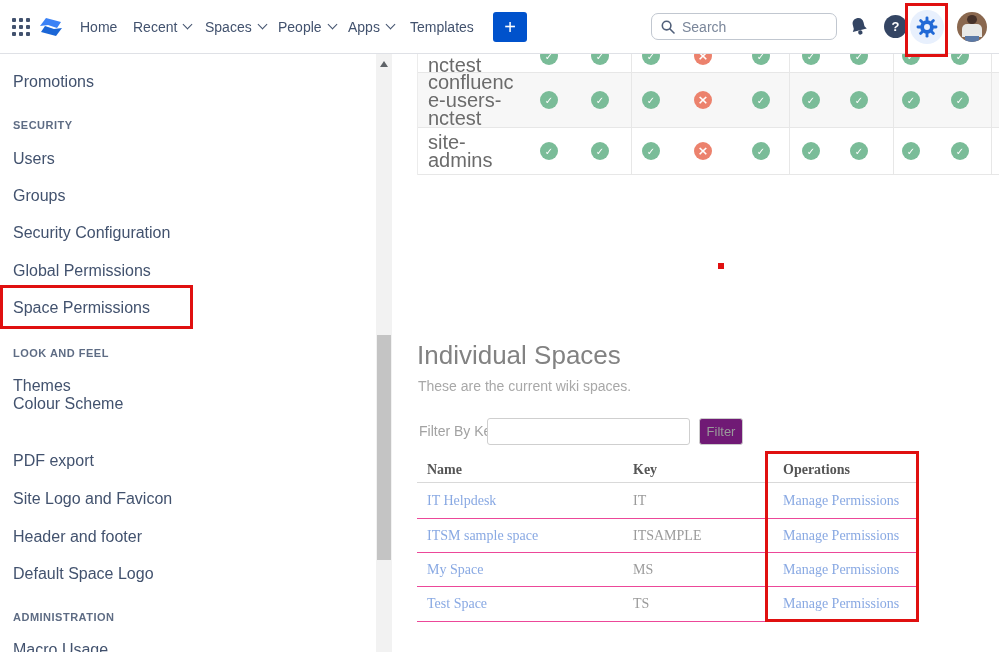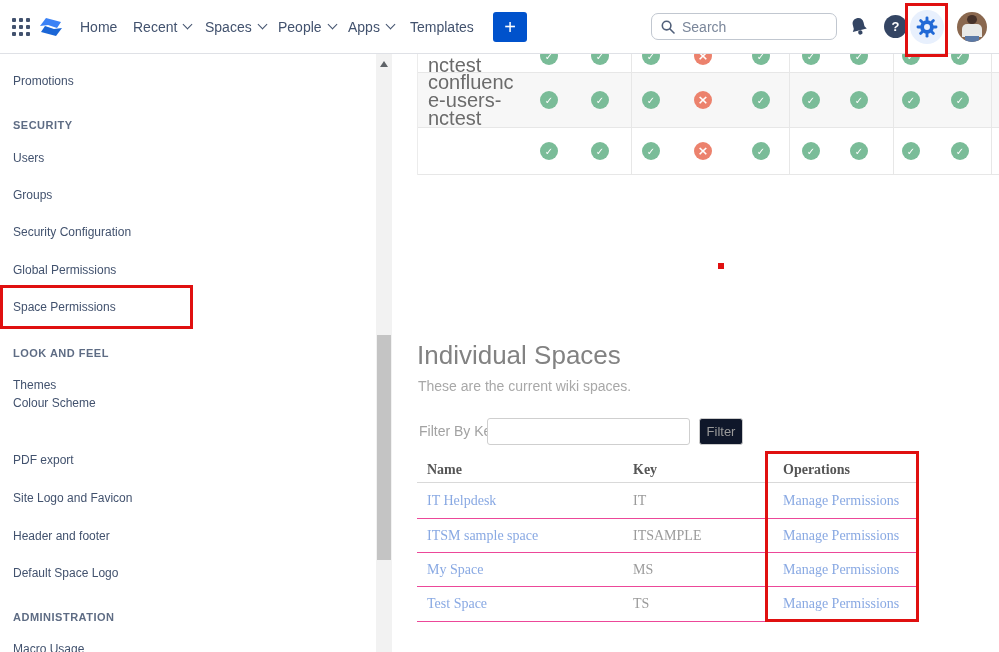--- a/index.html
+++ b/index.html
@@ -34,21 +34,21 @@
   .gearwrap { position:absolute; left:910px; top:10px; width:34px; height:34px; border-radius:50%;
               background:#e8f0fd; display:flex; align-items:center; justify-content:center; cursor:pointer; }
   .avatar { position:absolute; left:957px; top:12px; width:30px; height:30px; border-radius:50%;
             background:#8a684f; overflow:hidden; cursor:pointer; }
   .av-head { position:absolute; left:10px; top:3px; width:10px; height:9px; border-radius:50%; background:#46322a; }
   .av-body { position:absolute; left:5px; top:12px; width:20px; height:13px; border-radius:5px 5px 0 0; background:#e9e9e7; }
   .av-legs { position:absolute; left:8px; top:24px; width:14px; height:6px; background:#5b79a6; }
 
   
   .sidebar { position:absolute; left:0; top:54px; width:400px; bottom:0; background:#fff; }
-  .sitem { position:absolute; left:13px; font-size:12px; color:#42526e; line-height:19px; cursor:pointer; }
+  .sitem { position:absolute; left:13px; font-size:16px; color:#42526e; line-height:19px; cursor:pointer; }
   .shead { position:absolute; left:13px; font-size:11px; font-weight:bold; letter-spacing:.5px;
            color:#5e6c84; line-height:13px; }
   .sb-track { position:absolute; left:376px; top:54px; width:16px; bottom:0; background:#f2f2f2; }
   .sb-arrow { position:absolute; left:380px; top:61px; width:0; height:0; border-left:4px solid transparent;
               border-right:4px solid transparent; border-bottom:6px solid #5f6368; cursor:pointer; }
   .sb-thumb { position:absolute; left:377px; top:335px; width:14px; height:225px; background:#c4c4c4; cursor:grab; }
 
   
   .main { position:absolute; left:400px; top:54px; right:0; bottom:0; overflow:hidden; background:#fff; }
 
@@ -68,21 +68,21 @@
   .pic.no::after { content:"×"; margin-top:-1px; }
   .reddot { position:absolute; left:318px; top:209px; width:6px; height:6px; background:#e01010; }
 
   
   .h1 { position:absolute; left:17px; top:286px; font-size:26px; font-weight:400; color:#828282; }
   .sub { position:absolute; left:18px; top:324px; font-size:14px; color:#a8a8a8; }
   .flabel { position:absolute; left:19px; top:369px; font-size:14px; color:#a2a2a2; }
   .finput { position:absolute; left:87px; top:364px; width:203px; height:27px; border:1px solid #cfcfcf;
             border-radius:3px; font-size:13px; color:#555; padding:0 7px; outline:none;
             font-family:"Liberation Sans",sans-serif; }
-  .fbtn { position:absolute; left:299px; top:364px; width:44px; height:27px; background:#0f172a;
+  .fbtn { position:absolute; left:299px; top:364px; width:44px; height:27px; background:#701a75;
           border:1px solid #cccccc; border-radius:3px; color:#9a9a9a; font-size:13px;
           display:flex; align-items:center; justify-content:center; cursor:pointer; }
 
   .stable { position:absolute; left:17px; top:404px; width:501px;font-family:Liberation Serif, serif; }
   .srow { display:flex; align-items:center; border-bottom:1px solid #ec4899; height:34px; }
   .srow.head { height:25px; border-bottom:1px solid #d9d9d9; font-weight:bold; color:#555; }
   .srow:nth-child(2) { height:36px; }
   .srow:last-child { height:35px; }
   .scol-name { width:216px; padding-left:10px; font-size:14px; }
   .scol-key  { width:150px; font-size:14px; color:#9b9b9b; }
@@ -222,20 +222,21 @@
       <span class="pic ok" style="left:173px"></span>
       <span class="pic ok" style="left:224px"></span>
       <span class="pic no" style="left:276px"></span>
       <span class="pic ok" style="left:334px"></span>
       <span class="pic ok" style="left:384px"></span>
       <span class="pic ok" style="left:432px"></span>
       <span class="pic ok" style="left:484px"></span>
       <span class="pic ok" style="left:533px"></span>
     </div>
     <div class="mrow" style="height:47px">
+      <div class="mname">site-admins</div>
       <span class="pic ok" style="left:122px"></span>
       <span class="pic ok" style="left:173px"></span>
       <span class="pic ok" style="left:224px"></span>
       <span class="pic no" style="left:276px"></span>
       <span class="pic ok" style="left:334px"></span>
       <span class="pic ok" style="left:384px"></span>
       <span class="pic ok" style="left:432px"></span>
       <span class="pic ok" style="left:484px"></span>
       <span class="pic ok" style="left:533px"></span>
     </div>

